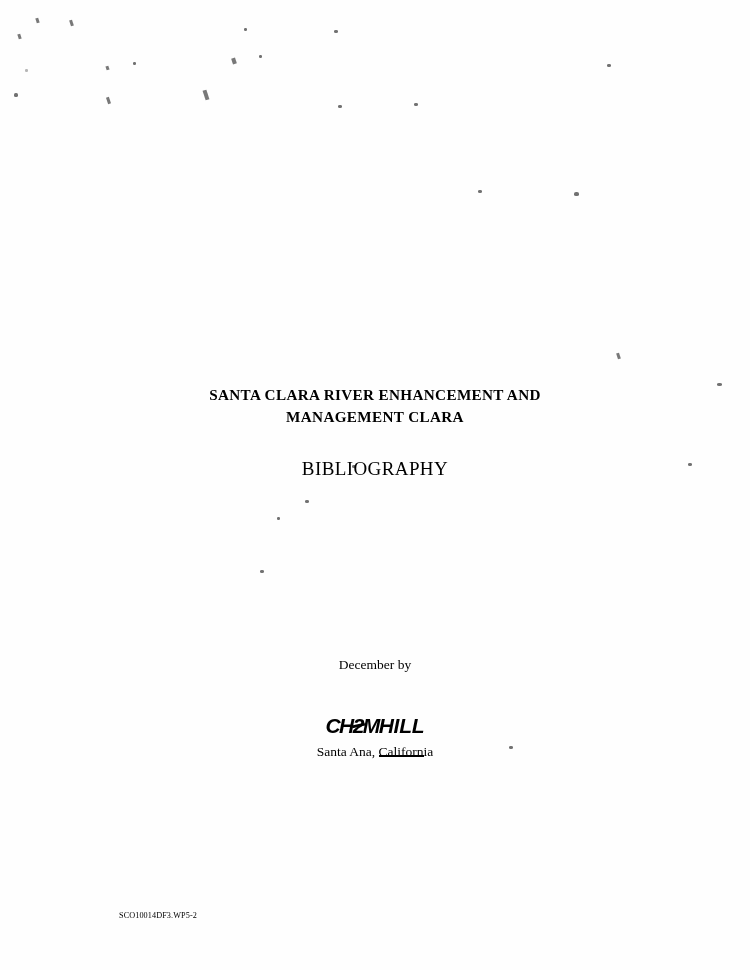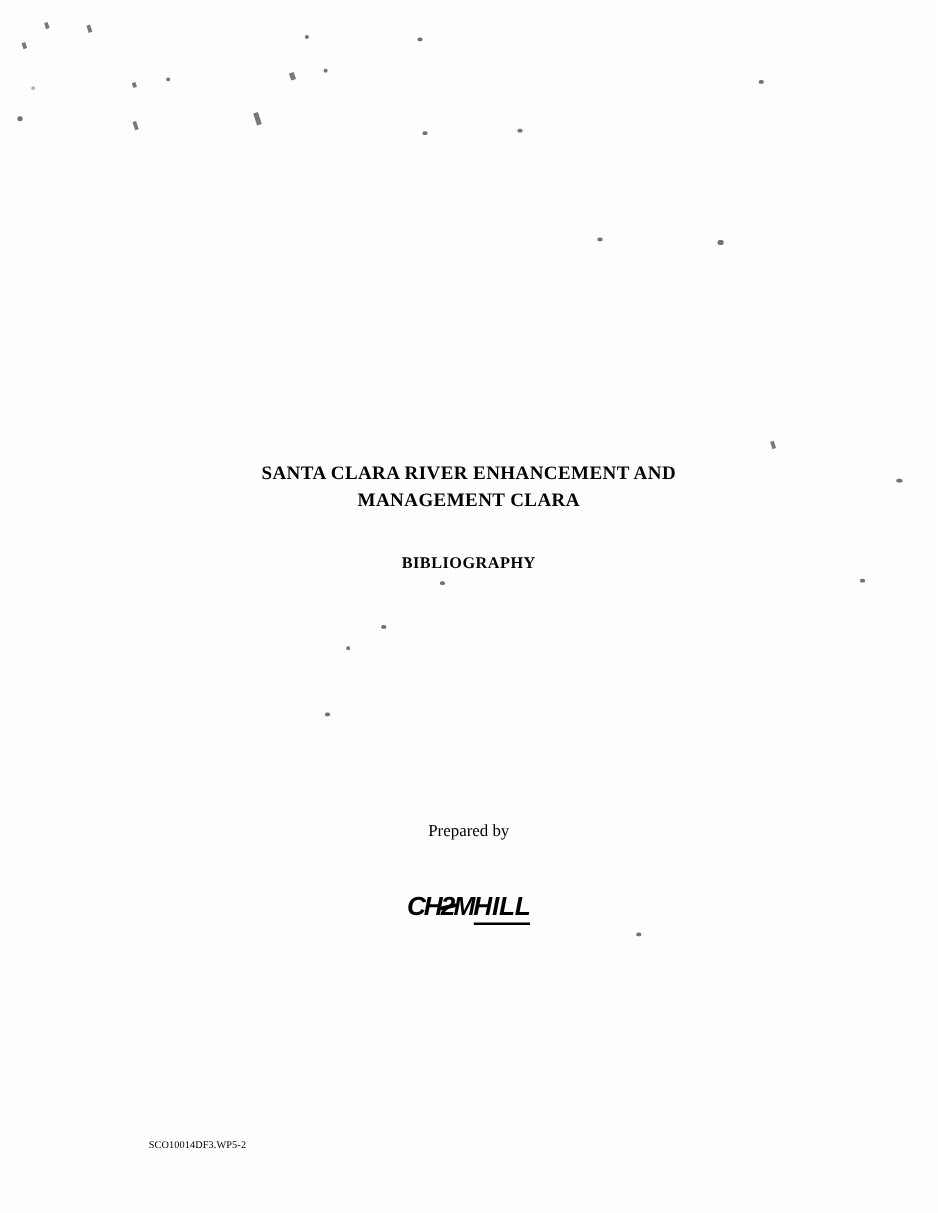--- a/index.html
+++ b/index.html
@@ -42,25 +42,25 @@
     left: 0;
     right: 0;
     top: 368px;
     text-align: center;
   }
   .doc-title {
     font-size: 15.2px;
     font-weight: bold;
     letter-spacing: 0.35px;
     line-height: 22px;
-    margin: 0;
+    margin: 16px;
   }
   .doc-subtitle {
-    font-size: 13px;
-    font-weight: bold;
+    font-size: 19px;
+    font-weight: normal;
     letter-spacing: 0.4px;
     margin: 30px 0 0 0;
   }
 
   
   .prepared-by {
     position: absolute;
     left: 0;
     right: 0;
     top: 657px;
@@ -86,21 +86,21 @@
     position: relative;
   }
   .logo .mark {
     letter-spacing: -1.6px;
   }
   .logo .hill {
     font-weight: bold;
     font-style: italic;
     letter-spacing: -0.2px;
     border-bottom: 2px solid #000;
-    padding-bottom: 1px;
+    padding-bottom: 18px;
   }
   .logo-strike {
     position: absolute;
     left: 26px;
     top: 9px;
     width: 13px;
     height: 3px;
     background: #000;
     transform: rotate(-12deg);
   }
@@ -162,25 +162,26 @@
     </div>
 
   <div class="title-block">
     <h1 class="doc-title">
       <span>SANTA CLARA RIVER ENHANCEMENT AND</span><br>
       <span>MANAGEMENT CLARA</span>
     </h1>
     <p class="doc-subtitle">BIBLIOGRAPHY</p>
   </div>
 
-  <div class="prepared-by">Prepared by</div>
+  <div class="prepared-by">December by</div>
 
   <div class="logo-block">
     <div class="logo">
       <span class="mark">CH2M</span><span class="hill">HILL</span>
       <span class="logo-strike"></span>
     </div>
+    <div class="logo-city">Santa Ana, California</div>
   </div>
 
 
   <div class="doc-code">SCO10014DF3.WP5-2</div>
 
 </div>
 
 </body></html>

